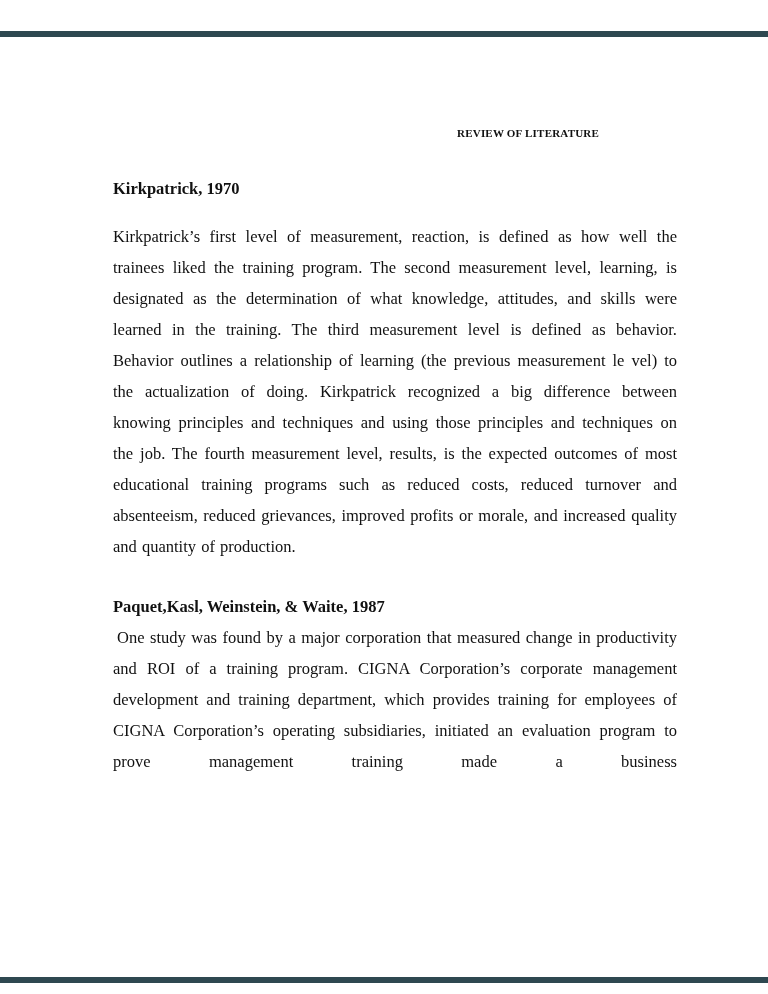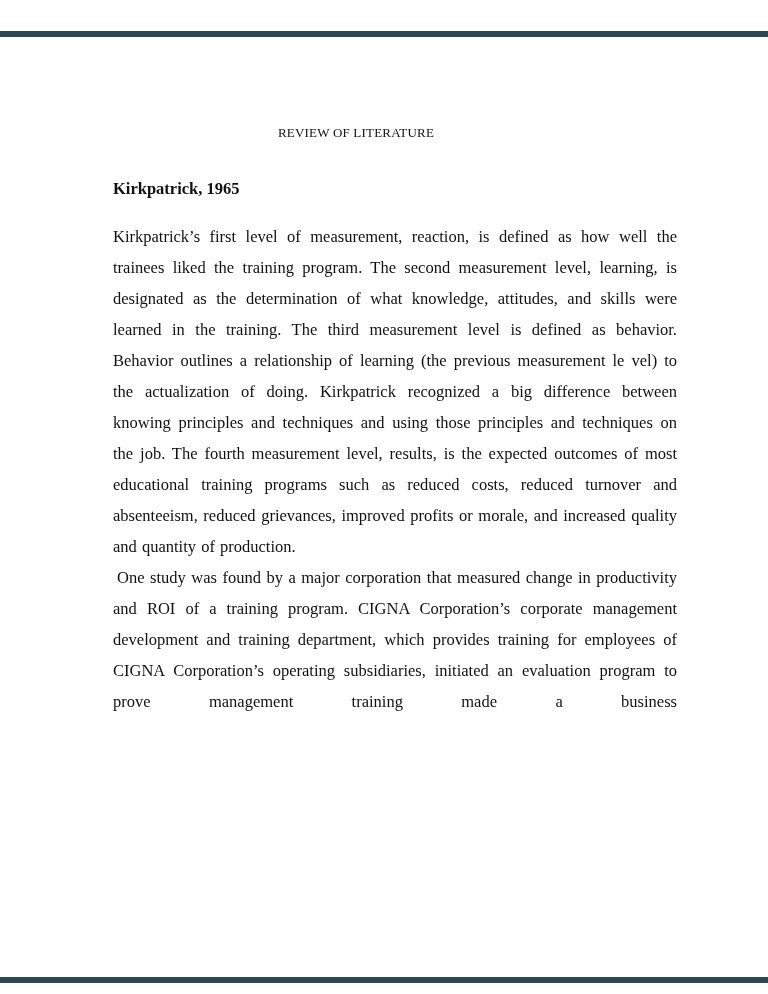--- a/index.html
+++ b/index.html
@@ -22,23 +22,23 @@
   }
   .edge-top { top: 31px; }
   .edge-bottom { top: 977px; }
   .page {
     position: absolute;
     left: 113px;
     top: 37px;
     width: 564px;
   }
   .title {
-    font-size: 13px;
-    font-weight: 400;
-    text-align: center;
+    font-size: 11px;
+    font-weight: 700;
+    text-align: right;
     margin: 85px 0 0 0;
     padding-right: 78px;
     letter-spacing: 0.2px;
     line-height: 22px;
   }
   .para {
     font-size: 16.5px;
     line-height: 31px;
     text-align: justify;
     margin: 0;
@@ -60,24 +60,25 @@
 
 <div class="viewer">
 
   <div class="edge edge-top" style="background: rgb(46, 72, 80);"></div>
 
   <div class="page">
 
     <h1 class="title">REVIEW OF LITERATURE</h1>
 
 
-    <h2 class="heading">Kirkpatrick, 1965</h2>
+    <h2 class="heading">Kirkpatrick, 1970</h2>
 
     <p class="para para-k">Kirkpatrick’s first level of measurement, reaction, is defined as how well the trainees liked the training program. The second measurement level, learning, is designated as the determination of what knowledge, attitudes, and skills were learned in the training. The third measurement level is defined as behavior. Behavior outlines a relationship of learning (the previous measurement le vel) to the actualization of doing. Kirkpatrick recognized a big difference between knowing principles and techniques and using those principles and techniques on the job. The fourth measurement level, results, is the expected outcomes of most educational training programs such as reduced costs, reduced turnover and absenteeism, reduced grievances, improved profits or morale, and increased quality and quantity of production.</p>
 
+    <h2 class="heading">Paquet,Kasl, Weinstein, &amp; Waite, 1987</h2>
 
     <p class="para para-p last-justify">One study was found by a major corporation that measured change in productivity and ROI of a training program. CIGNA Corporation’s corporate management development and training department, which provides training for employees of CIGNA Corporation’s operating subsidiaries, initiated an evaluation program to prove management training made a business</p>
 
   </div>
 
   <div class="edge edge-bottom" style="background: rgb(46, 72, 80);"></div>
 
 </div>
 
 </body></html>

